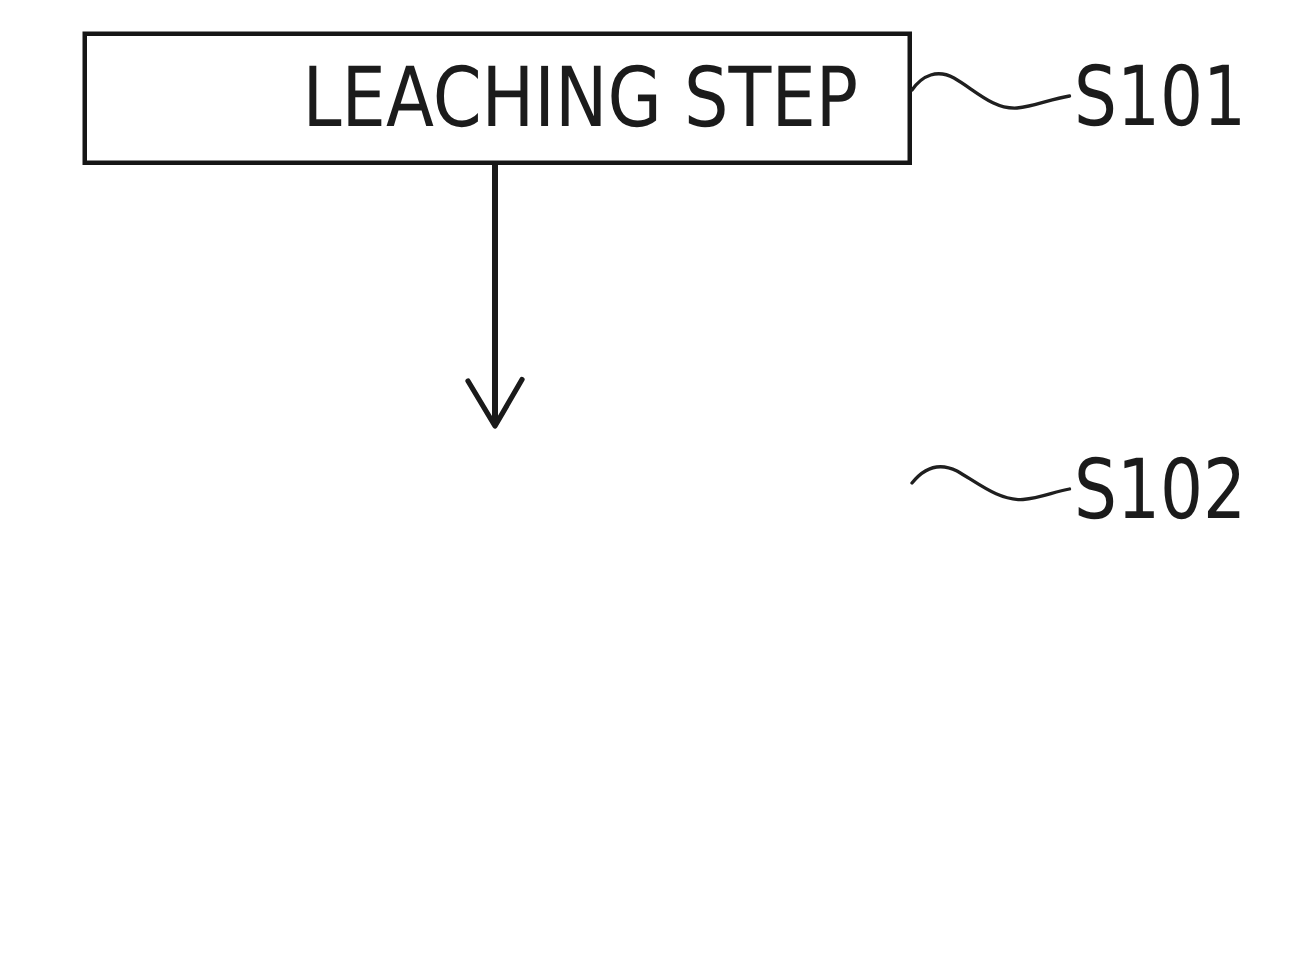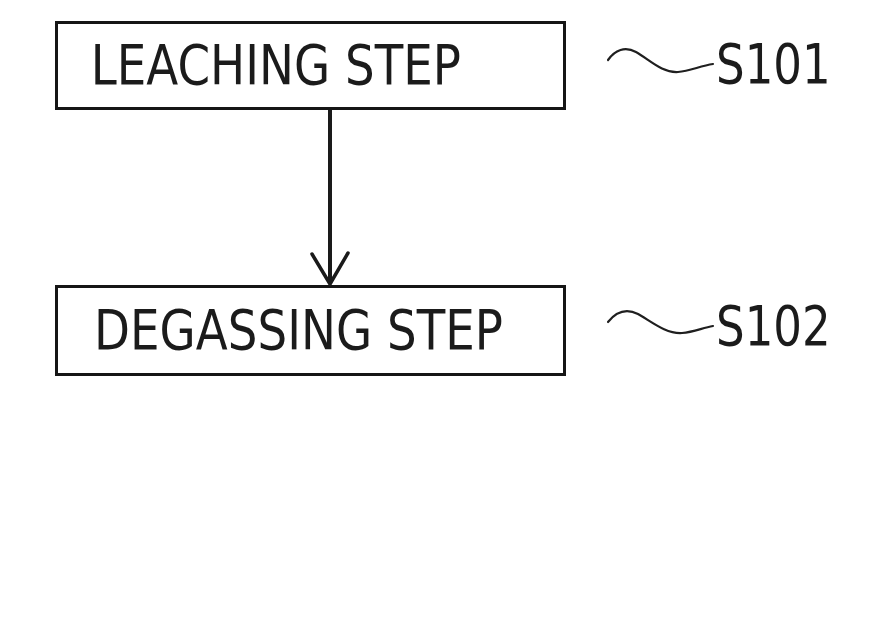--- a/index.html
+++ b/index.html
@@ -11,27 +11,27 @@
     position: relative;
     width: 872px;
     height: 643px;
     background: #ffffff;
     overflow: hidden;
     font-family: "DejaVu Sans", "Liberation Sans", sans-serif;
   }
   .step-box {
     position: absolute;
     left: 55px;
-    width: 511px;
+    width: 553px;
     box-sizing: border-box;
     border: 3px solid #161616;
     background: #ffffff;
     display: flex;
     align-items: center;
-    justify-content: flex-start;
+    justify-content: flex-end;
   }
   .step-box.box1 { top: 21px;  height: 89px; }
   .step-box.box2 { top: 285px; height: 91px; }
   .box-label {
     font-size: 55px;
     line-height: 55px;
     color: #1b1b1b;
     white-space: nowrap;
     transform: scaleX(0.85);
     transform-origin: center center;
@@ -60,23 +60,20 @@
 </style>
 </head>
 <body>
 
 <div class="canvas">
 
   <div class="step-box box1">
     <span class="box-label">LEACHING STEP</span>
   </div>
 
-  <div class="step-box box2">
-    <span class="box-label">DEGASSING STEP</span>
-  </div>
 
   <svg class="connector-svg" viewBox="0 0 872 643" xmlns="http://www.w3.org/2000/svg">
 
     <line x1="330" y1="110" x2="330" y2="283" stroke="#1a1a1a" stroke-width="4"></line>
 
     <polyline points="312,254 330,284 348,253" fill="none" stroke="#1a1a1a" stroke-width="3.5" stroke-linecap="round" stroke-linejoin="round"></polyline>
 
     <path d="M 608 60 C 615 50, 625 46, 636 52 C 650 60, 662 73, 678 72 C 690 71, 700 66, 713 64" fill="none" stroke="#1f1f1f" stroke-width="2.2" stroke-linecap="round"></path>
 
     <path d="M 608 322 C 616 312, 626 308, 638 314 C 652 322, 666 334, 682 333 C 694 332, 702 328, 713 326" fill="none" stroke="#1f1f1f" stroke-width="2.2" stroke-linecap="round"></path>

